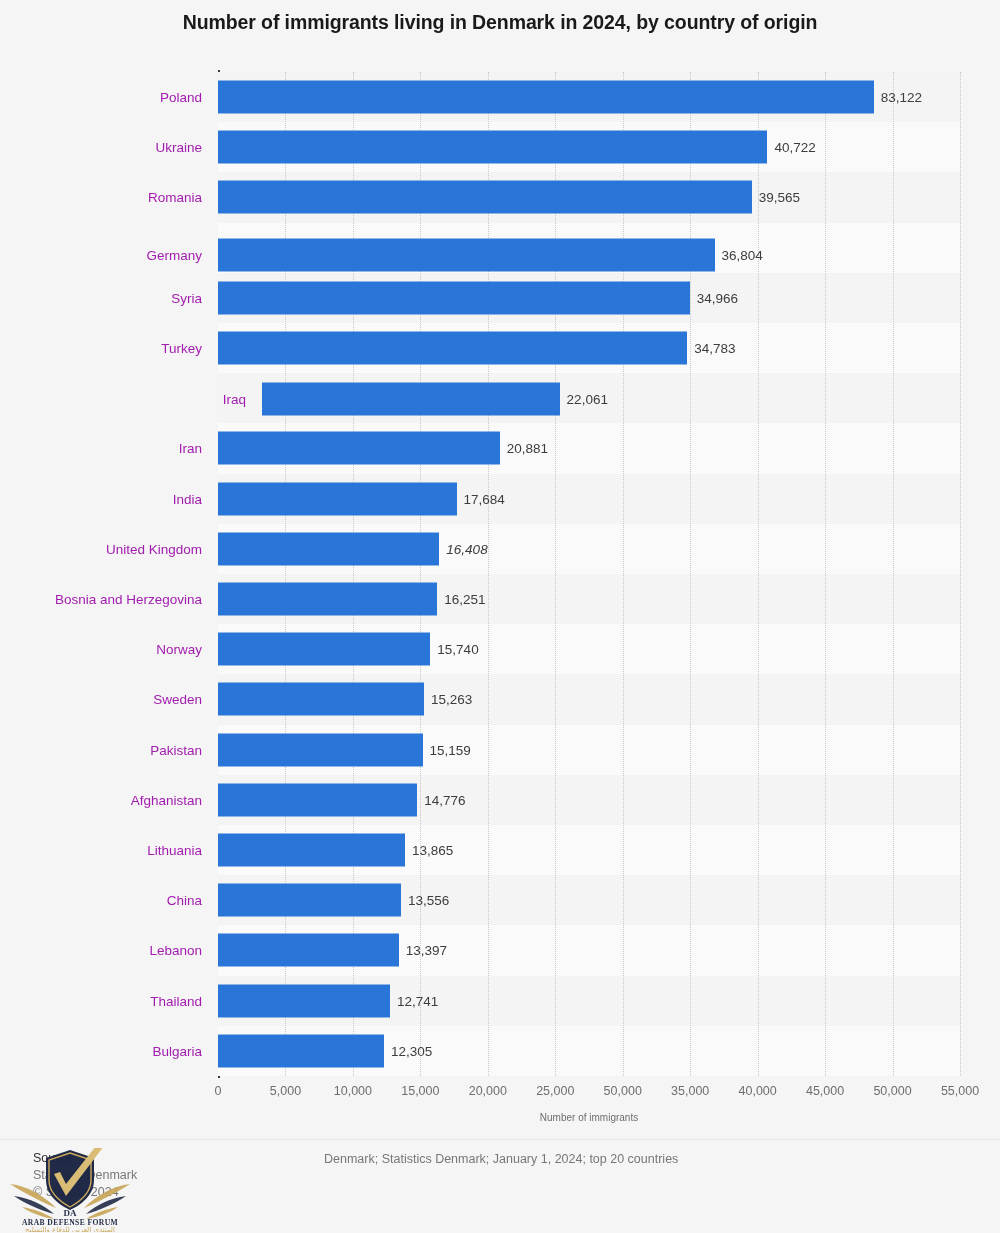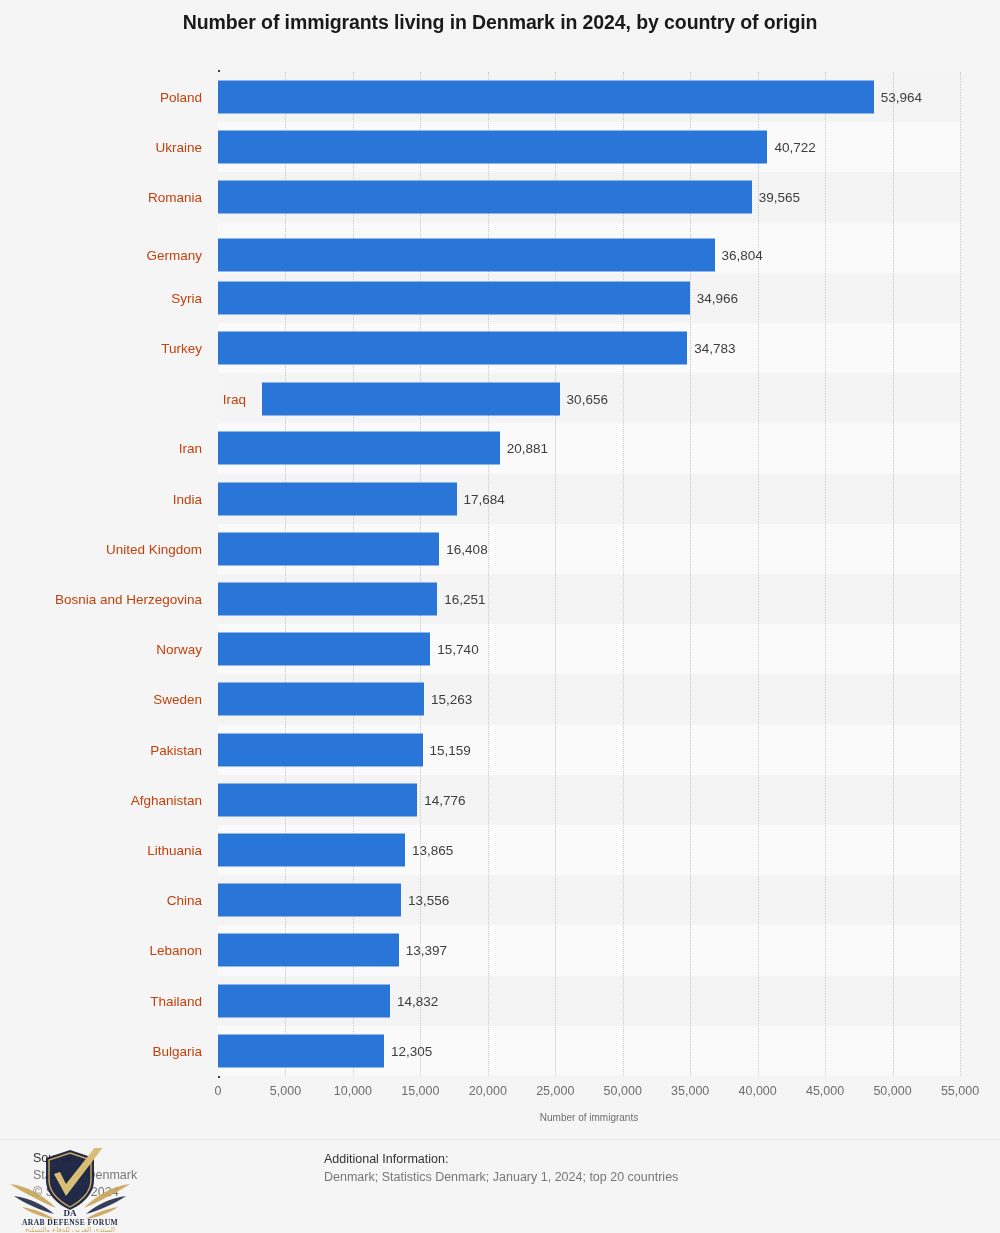--- a/index.html
+++ b/index.html
@@ -75,21 +75,21 @@
     height: 50.2px;
   }
   .cat-label {
     position: absolute;
     right: 100%;
     margin-right: 16px;
     top: 50%;
     transform: translateY(-50%);
     white-space: nowrap;
     font-size: 13.5px;
-    color: #c2410c;
+    color: #a21caf;
     text-align: right;
   }
   .bar {
     position: absolute;
     top: 50%;
     left: 0;
     transform: translateY(-50%);
     height: 33px;
     background: #2a76d8;
   }
@@ -222,21 +222,21 @@
       <div class="gridline" style="left: 472.182px;"></div>
       <div class="gridline" style="left: 539.636px;"></div>
       <div class="gridline" style="left: 607.091px;"></div>
       <div class="gridline" style="left: 674.545px;"></div>
       <div class="gridline" style="left: 742px;"></div>
     </div>
   <div id="rows">
       <div class="row" style="top: 0px;">
         <div class="cat-label">Poland</div>
         <div class="bar" style="width: 655.807px; background: rgb(42, 118, 216);"></div>
-        <div class="val-label" style="left: 655.807px;">53,964</div>
+        <div class="val-label" style="left: 655.807px;">83,122</div>
       </div>
       <div class="row" style="top: 50.2px;">
         <div class="cat-label">Ukraine</div>
         <div class="bar" style="width: 549.377px; background: rgb(42, 118, 216);"></div>
         <div class="val-label" style="left: 549.377px;">40,722</div>
       </div>
       <div class="row" style="top: 100.4px;">
         <div class="cat-label">Romania</div>
         <div class="bar" style="width: 533.768px; background: rgb(42, 118, 216);"></div>
         <div class="val-label" style="left: 533.768px;">39,565</div>
@@ -252,36 +252,36 @@
         <div class="val-label" style="left: 471.723px;">34,966</div>
       </div>
       <div class="row" style="top: 251px;">
         <div class="cat-label">Turkey</div>
         <div class="bar" style="width: 469.254px; background: rgb(42, 118, 216);"></div>
         <div class="val-label" style="left: 469.254px;">34,783</div>
       </div>
       <div class="row" style="top: 302px; margin-left: 44px;">
         <div class="cat-label">Iraq</div>
         <div class="bar" style="width: 297.623px; background: rgb(42, 118, 216);"></div>
-        <div class="val-label" style="left: 297.623px;">30,656</div>
+        <div class="val-label" style="left: 297.623px;">22,061</div>
       </div>
       <div class="row" style="top: 351.4px;">
         <div class="cat-label">Iran</div>
         <div class="bar" style="width: 281.704px; background: rgb(42, 118, 216);"></div>
         <div class="val-label" style="left: 281.704px;">20,881</div>
       </div>
       <div class="row" style="top: 401.6px;">
         <div class="cat-label">India</div>
         <div class="bar" style="width: 238.573px; background: rgb(42, 118, 216);"></div>
         <div class="val-label" style="left: 238.573px;">17,684</div>
       </div>
       <div class="row" style="top: 451.8px;">
         <div class="cat-label">United Kingdom</div>
         <div class="bar" style="width: 221.359px; background: rgb(42, 118, 216);"></div>
-        <div class="val-label" style="left: 221.359px;">16,408</div>
+        <div class="val-label" style="left: 221.359px; font-style: italic;">16,408</div>
       </div>
       <div class="row" style="top: 502px; padding-left: 28px;">
         <div class="cat-label">Bosnia and Herzegovina</div>
         <div class="bar" style="width: 219.241px; background: rgb(42, 118, 216);"></div>
         <div class="val-label" style="left: 219.241px;">16,251</div>
       </div>
       <div class="row" style="top: 552.2px;">
         <div class="cat-label">Norway</div>
         <div class="bar" style="width: 212.347px; background: rgb(42, 118, 216);"></div>
         <div class="val-label" style="left: 212.347px;">15,740</div>
@@ -312,21 +312,21 @@
         <div class="val-label" style="left: 182.883px;">13,556</div>
       </div>
       <div class="row" style="top: 853.4px;">
         <div class="cat-label">Lebanon</div>
         <div class="bar" style="width: 180.738px; background: rgb(42, 118, 216);"></div>
         <div class="val-label" style="left: 180.738px;">13,397</div>
       </div>
       <div class="row" style="top: 903.6px;">
         <div class="cat-label">Thailand</div>
         <div class="bar" style="width: 171.888px; background: rgb(42, 118, 216);"></div>
-        <div class="val-label" style="left: 171.888px;">14,832</div>
+        <div class="val-label" style="left: 171.888px;">12,741</div>
       </div>
       <div class="row" style="top: 953.8px;">
         <div class="cat-label">Bulgaria</div>
         <div class="bar" style="width: 166.006px; background: rgb(42, 118, 216);"></div>
         <div class="val-label" style="left: 166.006px;">12,305</div>
       </div>
     </div>
 </div>
 
 <div id="x-ticks">
@@ -347,21 +347,20 @@
 
 <div id="footer-divider"></div>
 
 <div id="source-block">
   <div id="source-heading">Source</div>
   <div class="source-line">Statistics Denmark</div>
   <div class="source-line">© Statista 2024</div>
 </div>
 
 <div id="info-block">
-  <div id="info-heading">Additional Information:</div>
   <div id="info-line">Denmark; Statistics Denmark; January 1, 2024; top 20 countries</div>
 </div>
 
 <div id="watermark">
   <svg width="124" height="84" viewBox="0 0 124 84" xmlns="http://www.w3.org/2000/svg">
 
     <g>
       <path d="M2 36 C20 38 36 48 48 60 C34 54 18 46 2 36 Z" fill="#c9a75a" opacity="0.95"></path>
       <path d="M6 48 C22 50 36 57 46 66 C32 62 18 56 6 48 Z" fill="#1b2441" opacity="0.9"></path>
       <path d="M14 59 C26 61 37 65 46 71 C34 69 23 65 14 59 Z" fill="#c9a75a" opacity="0.95"></path>

